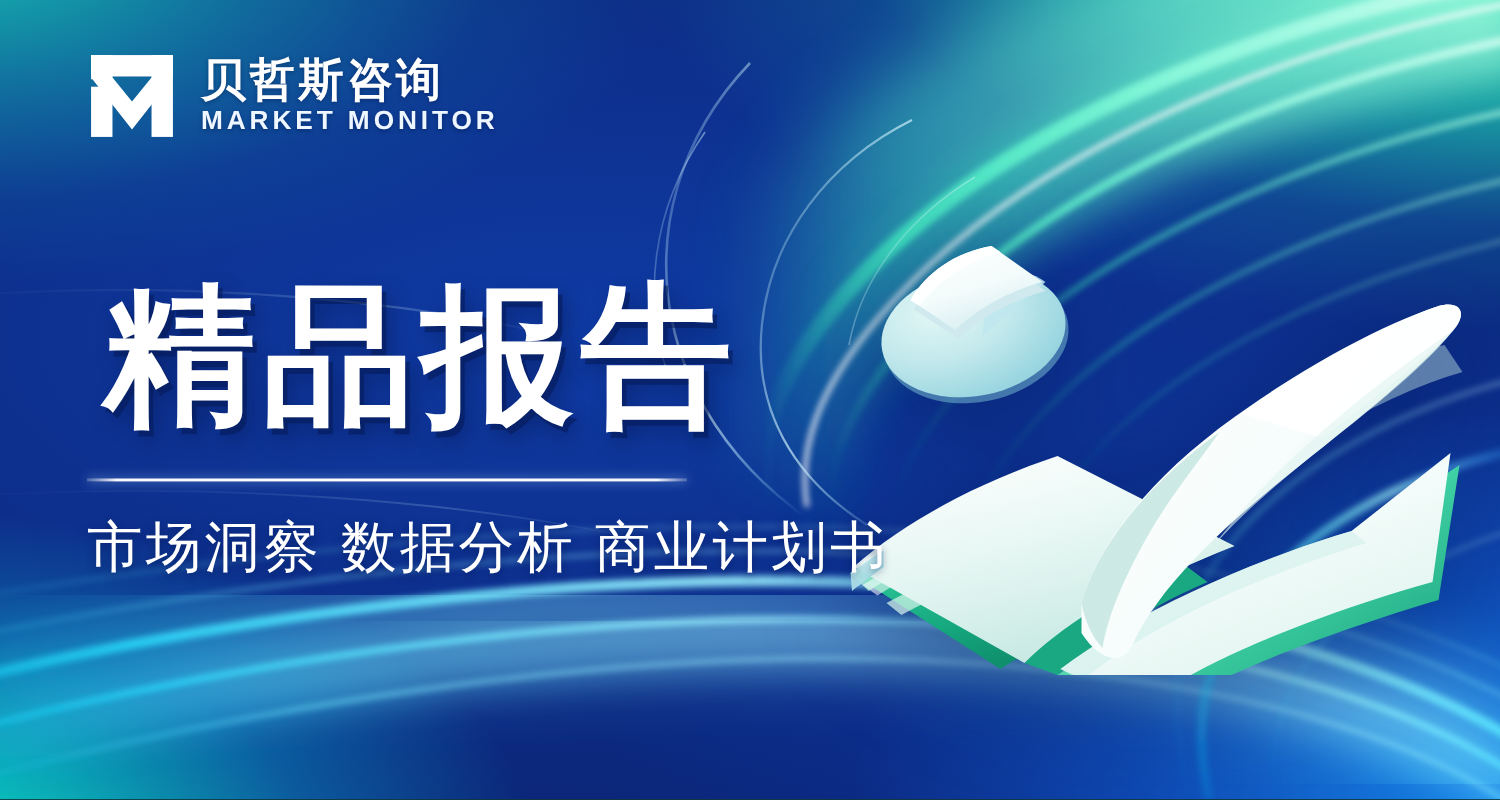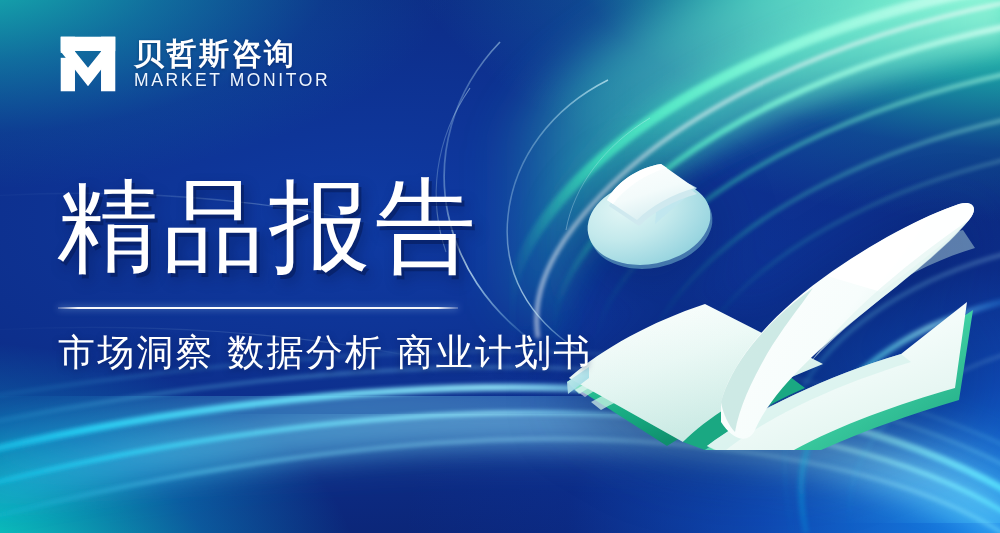--- a/index.html
+++ b/index.html
@@ -55,37 +55,37 @@
   }
   #logo-mark{width:62px;height:62px;display:block;}
   .logo-text{display:flex;flex-direction:column;justify-content:center;gap:3px;}
   #logo-cn{
     color:#ffffff;font-size:30px;font-weight:700;
     letter-spacing:2.5px;line-height:1;
     text-shadow:0 1px 3px rgba(4,22,70,.45);
     white-space:nowrap;
   }
   #logo-en{
-    color:#eef6ff;font-size:17.5px;font-weight:400;
+    color:#eef6ff;font-size:17.5px;font-weight:700;
     letter-spacing:2.6px;line-height:1;
     text-shadow:0 1px 3px rgba(4,22,70,.45);
     white-space:nowrap;
   }
 
   
   #headline-block{
     position:absolute;left:57px;top:175px;z-index:30;
   }
   #headline{
     color:#ffffff;
     font-size:101px;
-    font-weight:400;
+    font-weight:700;
     line-height:1.02;
     letter-spacing:5px;
-    margin:0;
+    margin:12px;
     white-space:nowrap;
     text-shadow:
        3px 4px 0 rgba(6,26,86,.55),
        5px 7px 14px rgba(4,18,70,.45);
   }
   #divider{
     width:400px;height:2px;margin:29px 0 0 1px;
     background:linear-gradient(90deg,
       rgba(255,255,255,.25) 0%,
       rgba(255,255,255,.97) 5%,

